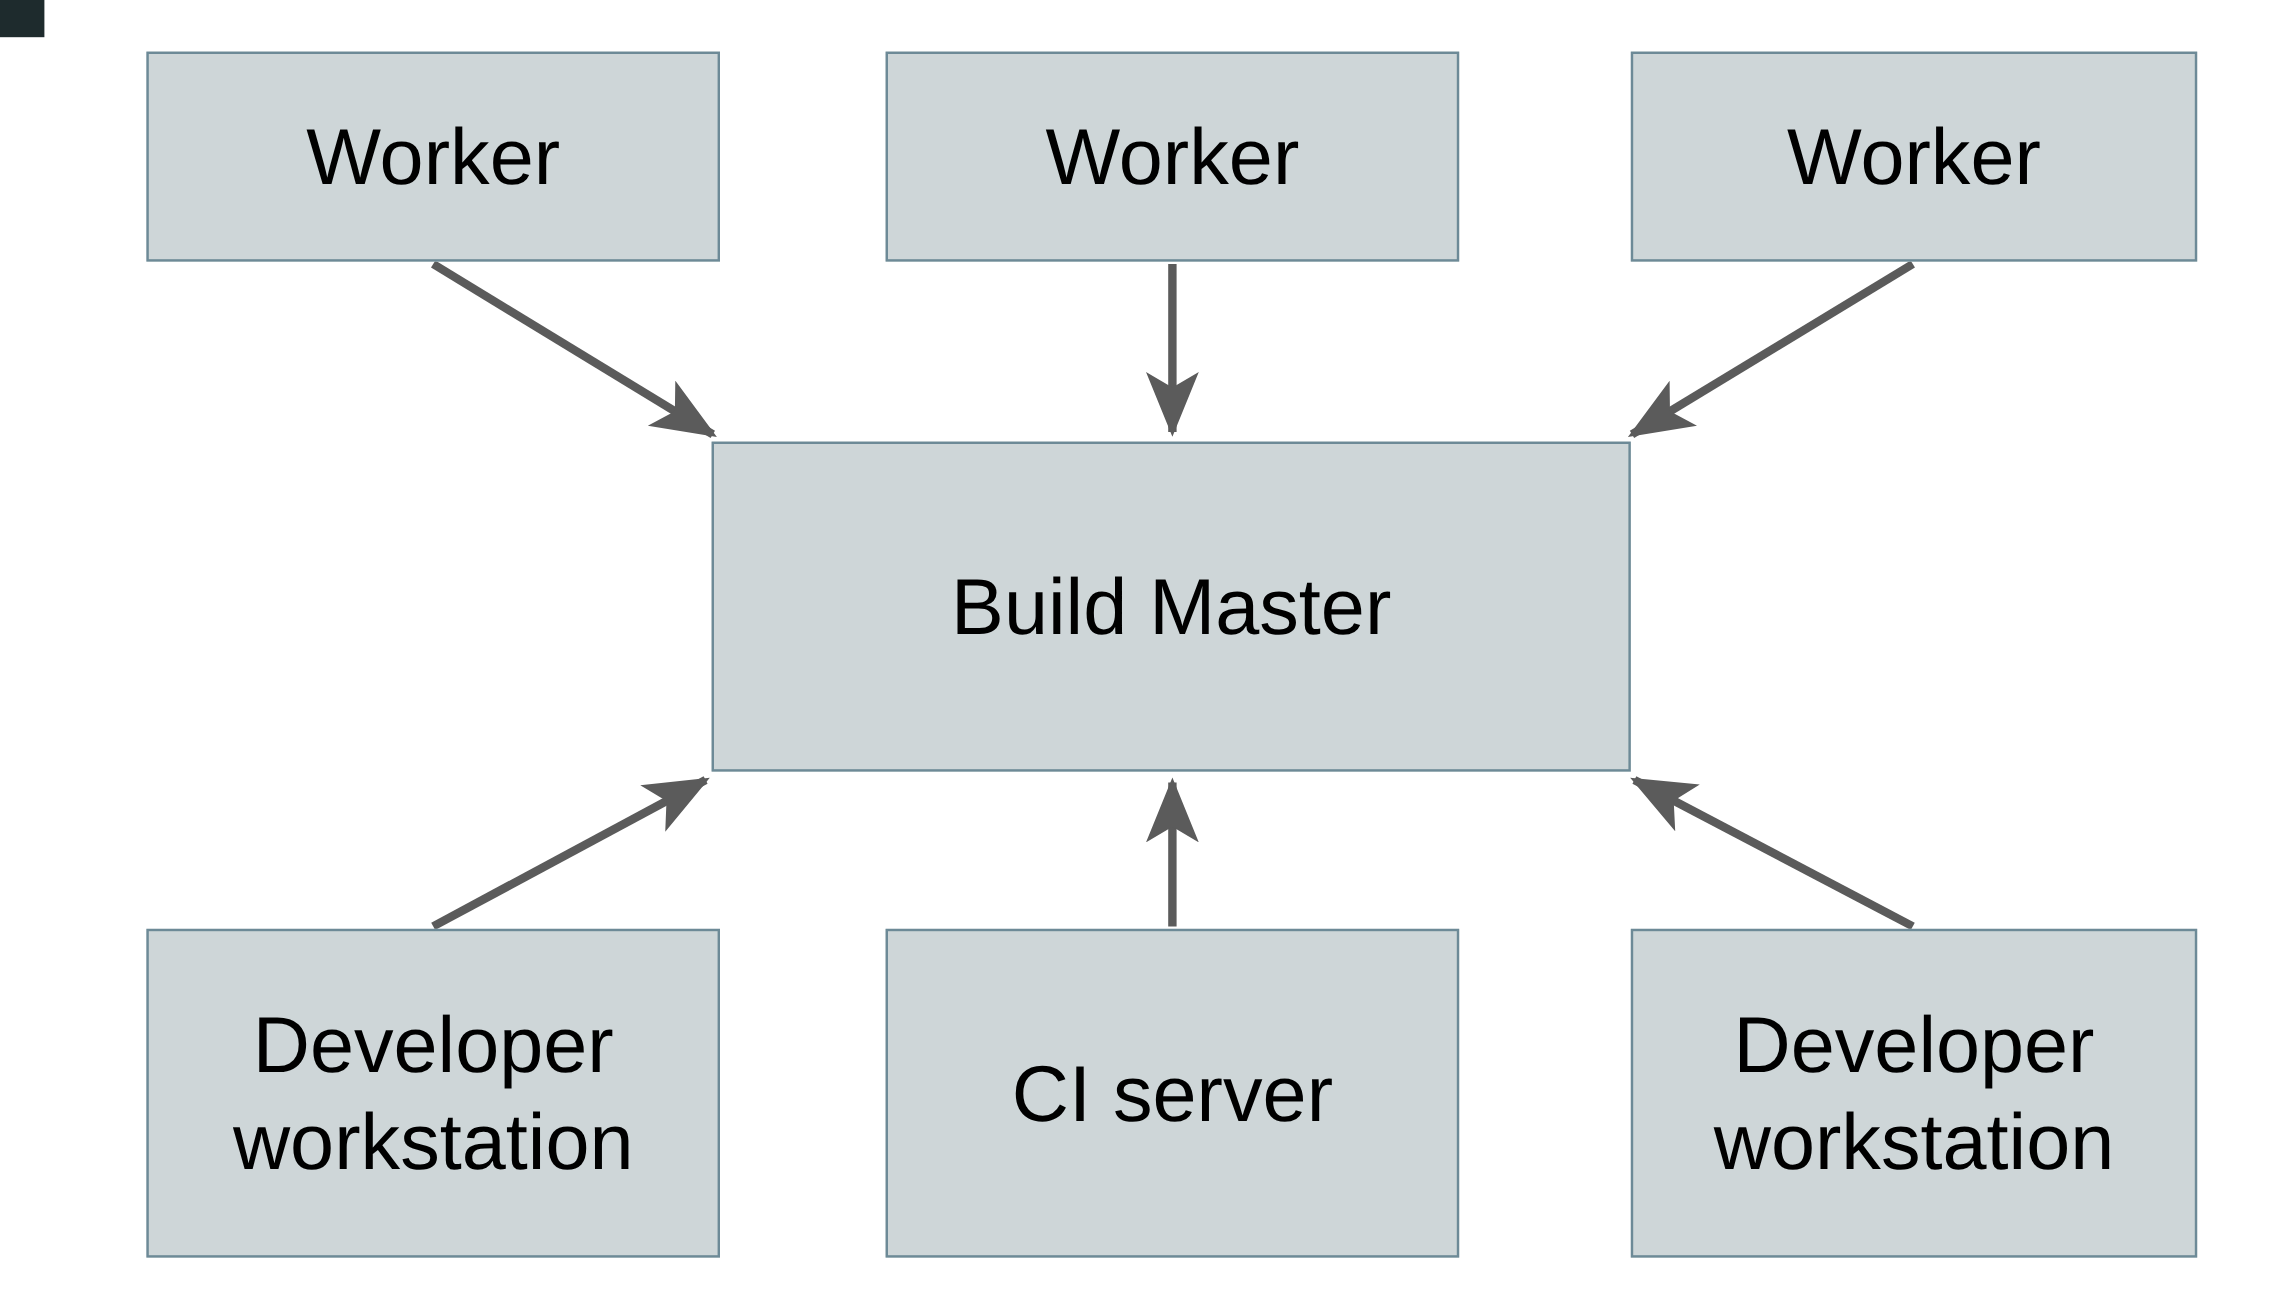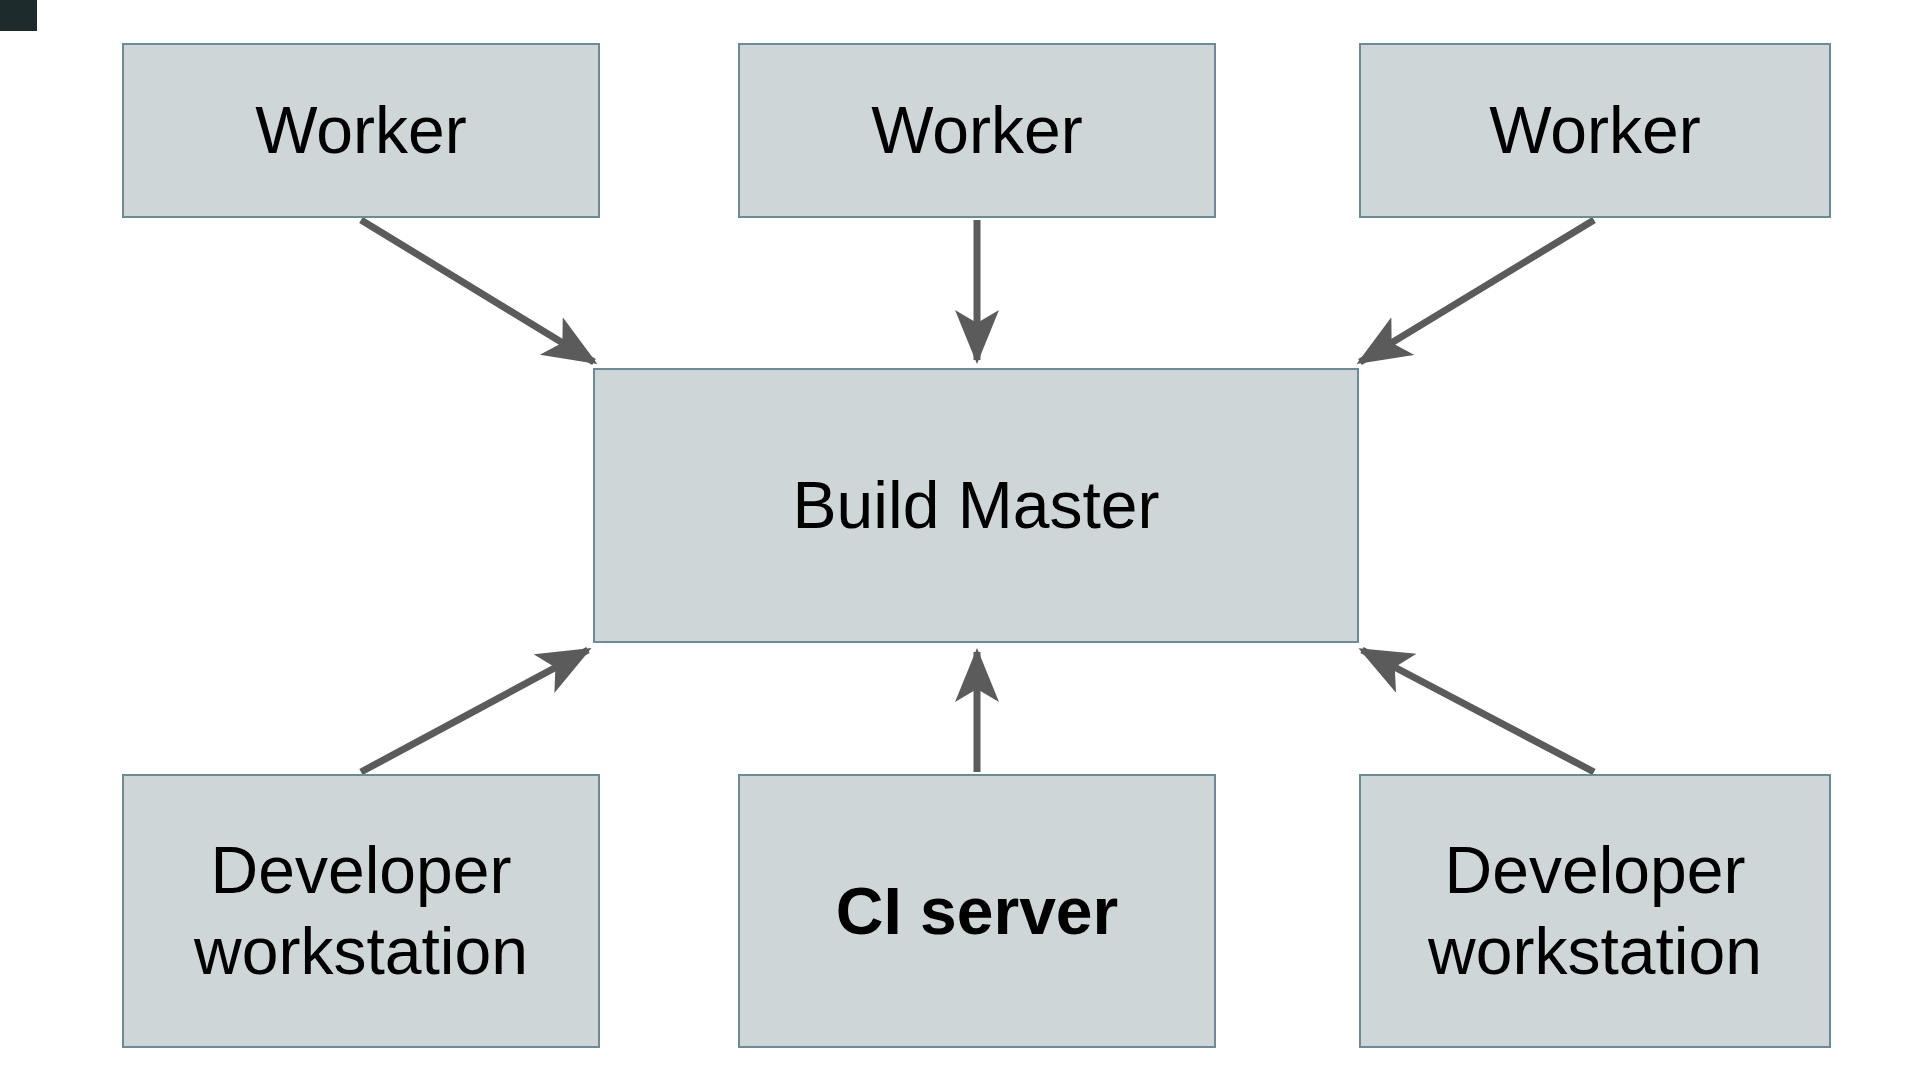--- a/index.html
+++ b/index.html
@@ -52,21 +52,21 @@
     letter-spacing: 0px;
   }
   
   .node.worker-1 { left: 122px;  top: 43px;  width: 478px; height: 175px; }
   .node.worker-2 { left: 738px;  top: 43px;  width: 478px; height: 175px; }
   .node.worker-3 { left: 1359px; top: 43px;  width: 472px; height: 175px; }
   
   .node.build-master { left: 593px; top: 368px; width: 766px; height: 275px; }
   
   .node.dev-left  { left: 122px;  top: 774px; width: 478px; height: 274px; padding: 0 20px; }
-  .node.ci-server { left: 738px;  top: 774px; width: 478px; height: 274px; font-weight: bold; }
+  .node.ci-server { left: 738px;  top: 774px; width: 478px; height: 274px; }
   .node.dev-right { left: 1359px; top: 774px; width: 472px; height: 274px; padding: 0 14px; }
   .corner-artifact {
     position: absolute;
     left: 0; top: 0;
     width: 37px; height: 31px;
     background: var(--corner-artifact-color);
   }
 </style>
 </head>
 <body>

